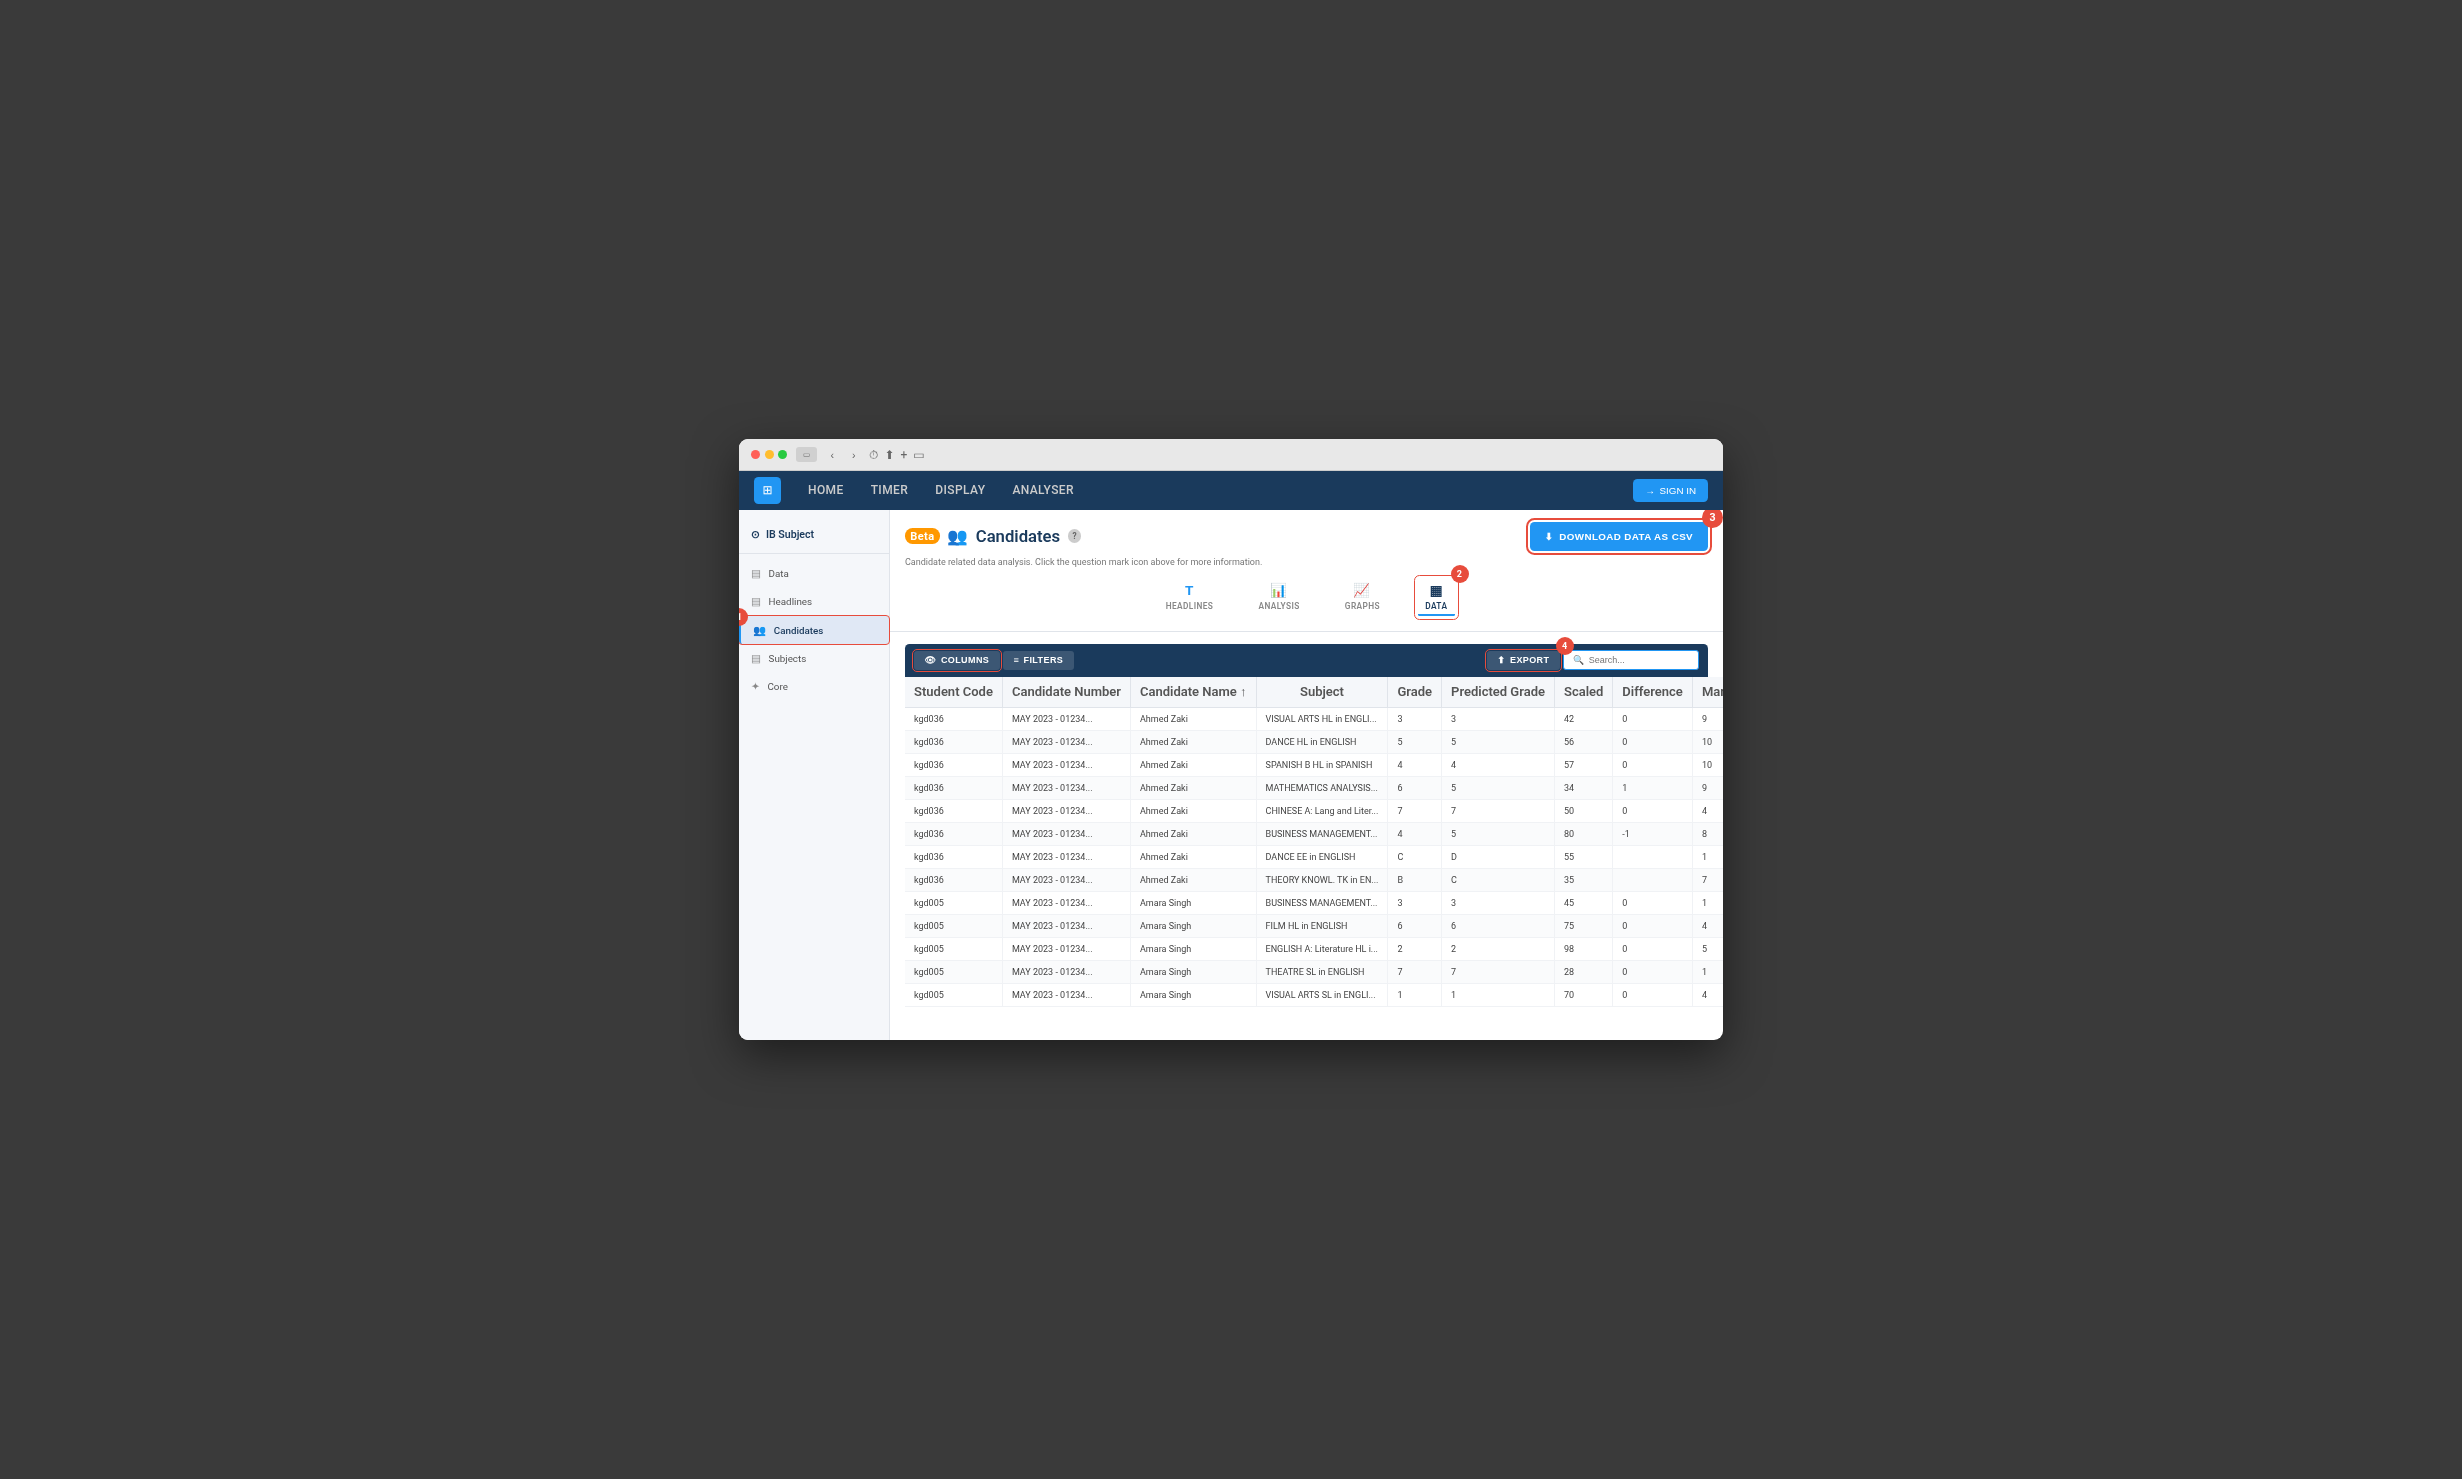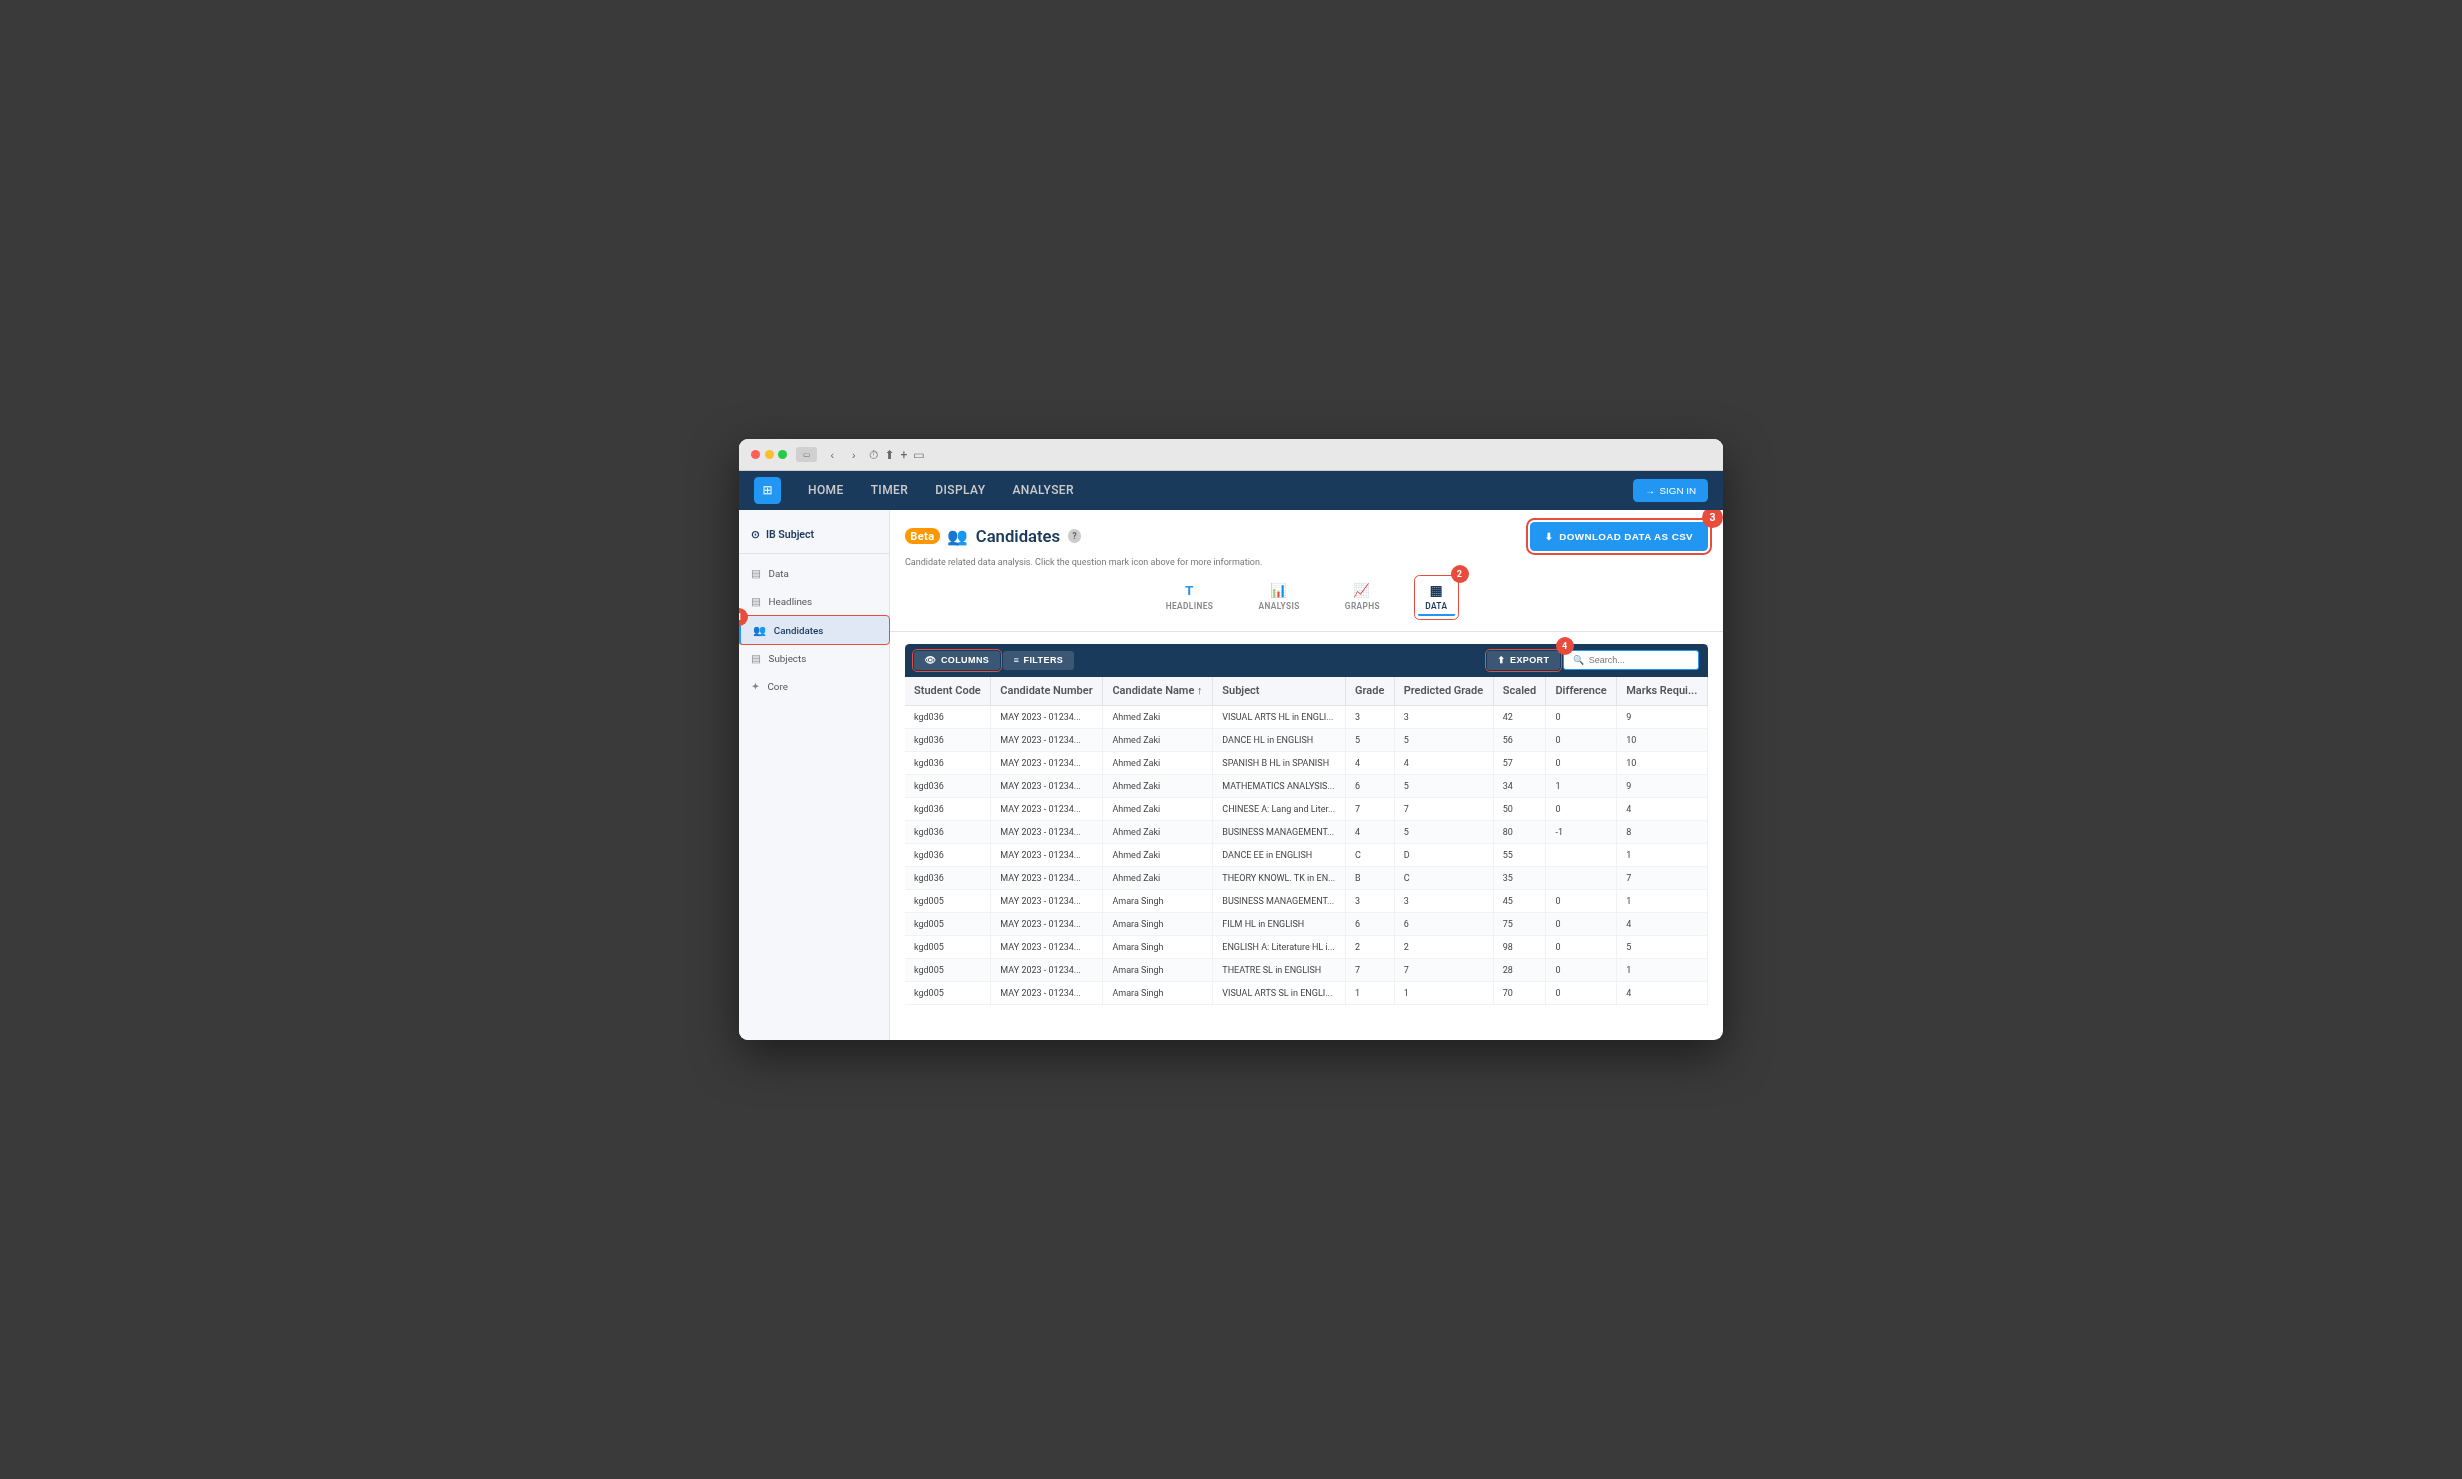--- a/index.html
+++ b/index.html
@@ -297,24 +297,24 @@
       width: 100%;
       border-collapse: collapse;
       font-size: 9px;
     }
     .data-table thead tr {
       background: #f5f7fa;
       border-bottom: 1.5px solid #e0e4ea;
     }
     .data-table th {
       padding: 7.6px 9px;
-      text-align: left;
+      text-align: center;
       font-weight: 600;
       color: #555;
-      font-size: 11px;
+      font-size: 13px;
       white-space: nowrap;
       border-right: 0.8px solid #e0e4ea;
     }
     .data-table td {
       padding: 6px 9px;
       color: #444;
       border-bottom: 0.8px solid #f0f2f5;
       border-right: 0.8px solid #f0f2f5;
       white-space: nowrap;
     }

